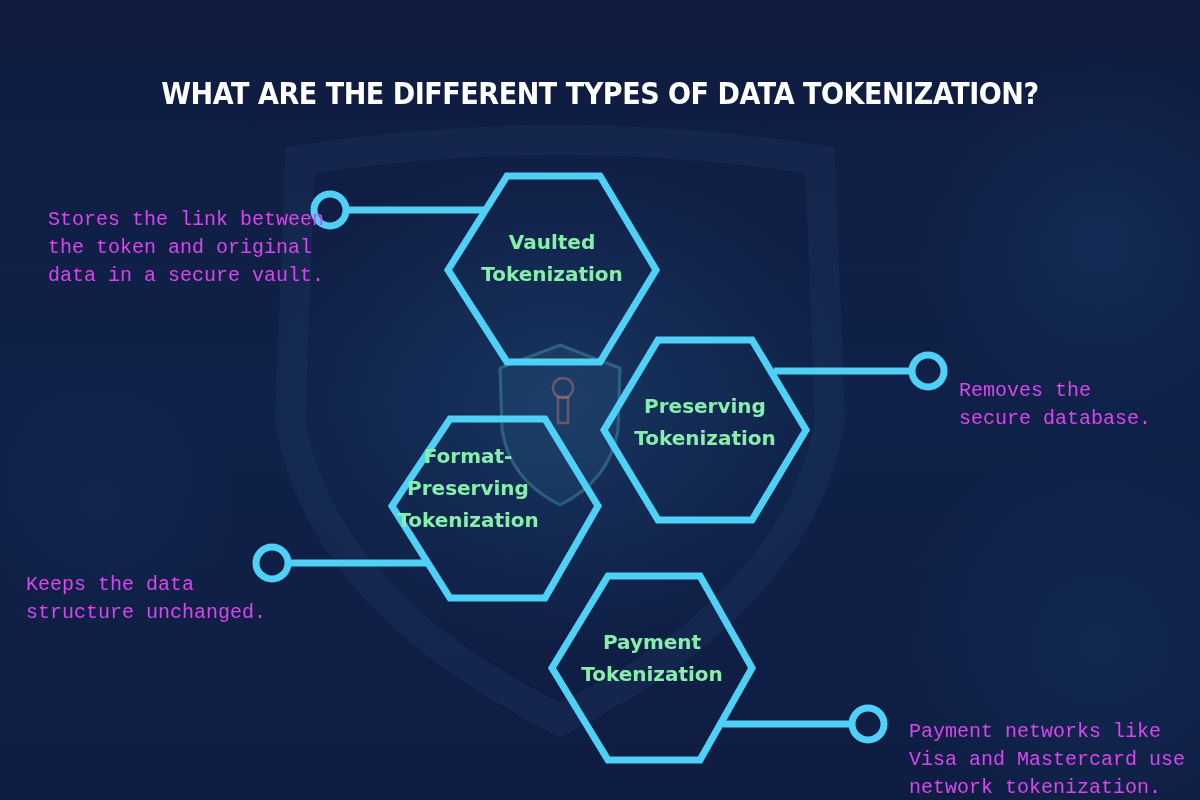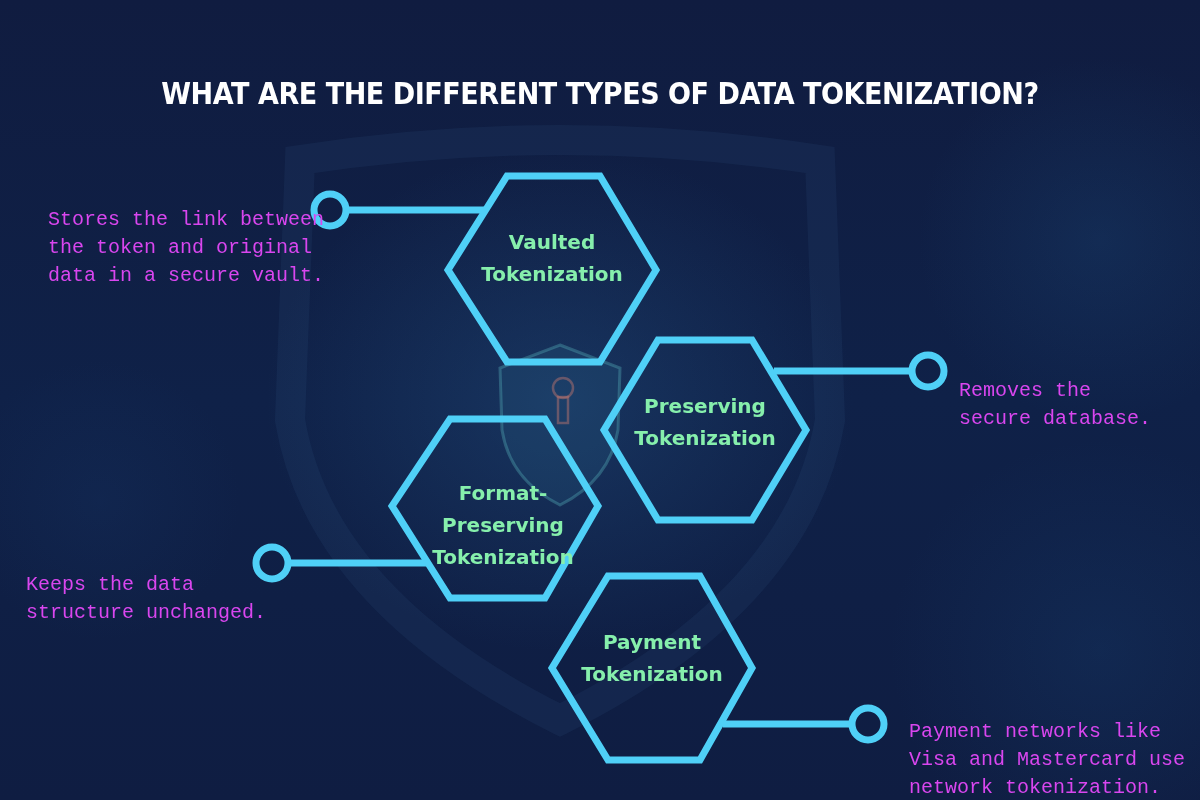--- a/index.html
+++ b/index.html
@@ -90,21 +90,21 @@
       <line x1="723" y1="724" x2="852" y2="724"></line>
       <circle cx="868" cy="724" r="16"></circle>
     </g>
   </g>
 </svg>
 
 <div class="hex-label" style="left:552px; top:258px;">Vaulted
 Tokenization</div>
 <div class="hex-label" style="left:705px; top:422px;">Preserving
 Tokenization</div>
-<div class="hex-label" style="left:503px; top:488px;margin-top:37px;">Format-
+<div class="hex-label" style="left:468px; top:488px;">Format-
 Preserving
 Tokenization</div>
 <div class="hex-label" style="left:652px; top:658px;">Payment
 Tokenization</div>
 
 <div class="desc" style="left:48px; top:170px;">Stores the link between
 the token and original
 data in a secure vault.</div>
 <div class="desc" style="left:959px; top:341px;">Removes the
 secure database.</div>

